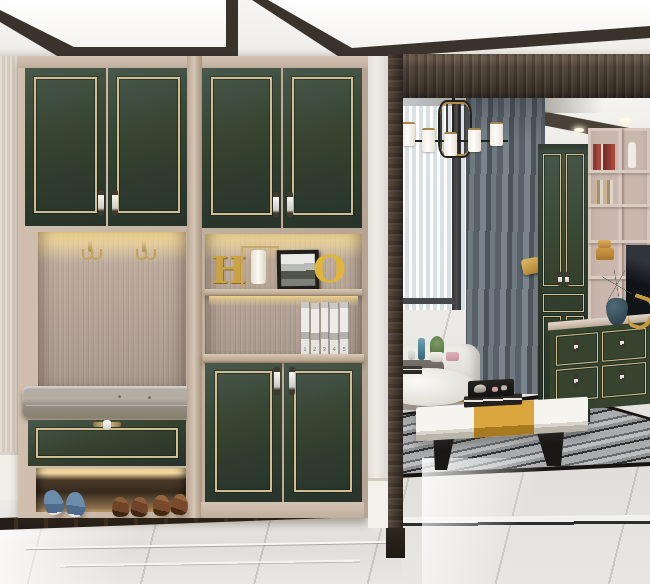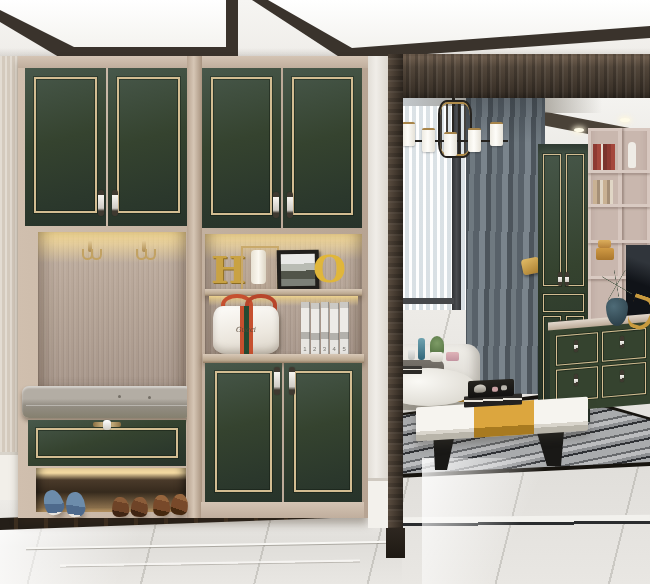--- a/index.html
+++ b/index.html
@@ -125,27 +125,20 @@
       </div>
       <div class="abs" style="left:72px;top:16px;width:42px;height:40px;background:#211f1c;box-shadow:2px 2px 3px rgba(40,30,15,.5);transform:rotate(-1deg);">
         <span class="abs" style="left:4px;top:4px;right:4px;bottom:4px;background:linear-gradient(180deg,#e9e9e7 0 30%,#b9bcb4 30% 52%,#515449 52% 78%,#7c8078 78%);"></span>
       </div>
       <div class="abs serif" style="left:108px;top:14px;width:32px;height:42px;font-size:38px;font-weight:bold;color:#e0b63a;text-shadow:1px 1px 0 #9a7а1f,1px 1px 0 #9a771f;line-height:42px;">O</div>
 
       <div class="shelfboard" style="left:0;top:55px;width:157px;height:7px;"></div>
 
       <div class="abs" style="left:4px;top:62px;width:149px;height:10px;background:linear-gradient(180deg,rgba(255,226,150,.85),rgba(255,226,150,0));"></div>
 
-      <div class="abs" style="left:8px;top:72px;width:66px;height:48px;">
-        <span class="abs" style="left:8px;top:-12px;width:24px;height:18px;border:4px solid #c6502f;border-bottom:none;border-radius:60% 60% 0 0;"></span>
-        <span class="abs" style="left:32px;top:-12px;width:24px;height:18px;border:4px solid #b8452a;border-bottom:none;border-radius:60% 60% 0 0;"></span>
-        <span class="abs" style="left:0;top:0;width:66px;height:48px;border-radius:10px 10px 14px 14px/12px 12px 10px 10px;background:linear-gradient(170deg,#fdfcf9,#ece7de 60%,#d9d2c6);box-shadow:inset 0 -4px 6px rgba(120,110,95,.35),2px 3px 4px rgba(50,40,25,.35);"></span>
-        <span class="abs" style="left:27px;top:0;width:13px;height:48px;background:linear-gradient(90deg,#c6502f 0 4px,#254a32 4px 9px,#c6502f 9px);"></span>
-        <span class="abs serif" style="left:10px;top:20px;width:46px;text-align:center;font-size:7px;font-style:italic;color:#564636;">Gucci</span>
-      </div>
 
       <div class="abs" style="left:96px;top:68px;width:48px;height:52px;display:flex;gap:1px;align-items:flex-end;">
         <div class="spine">
             <span>1</span>
           </div>
         <div class="spine" style="height:51px;">
             <span>2</span>
           </div>
         <div class="spine">
             <span>3</span>

